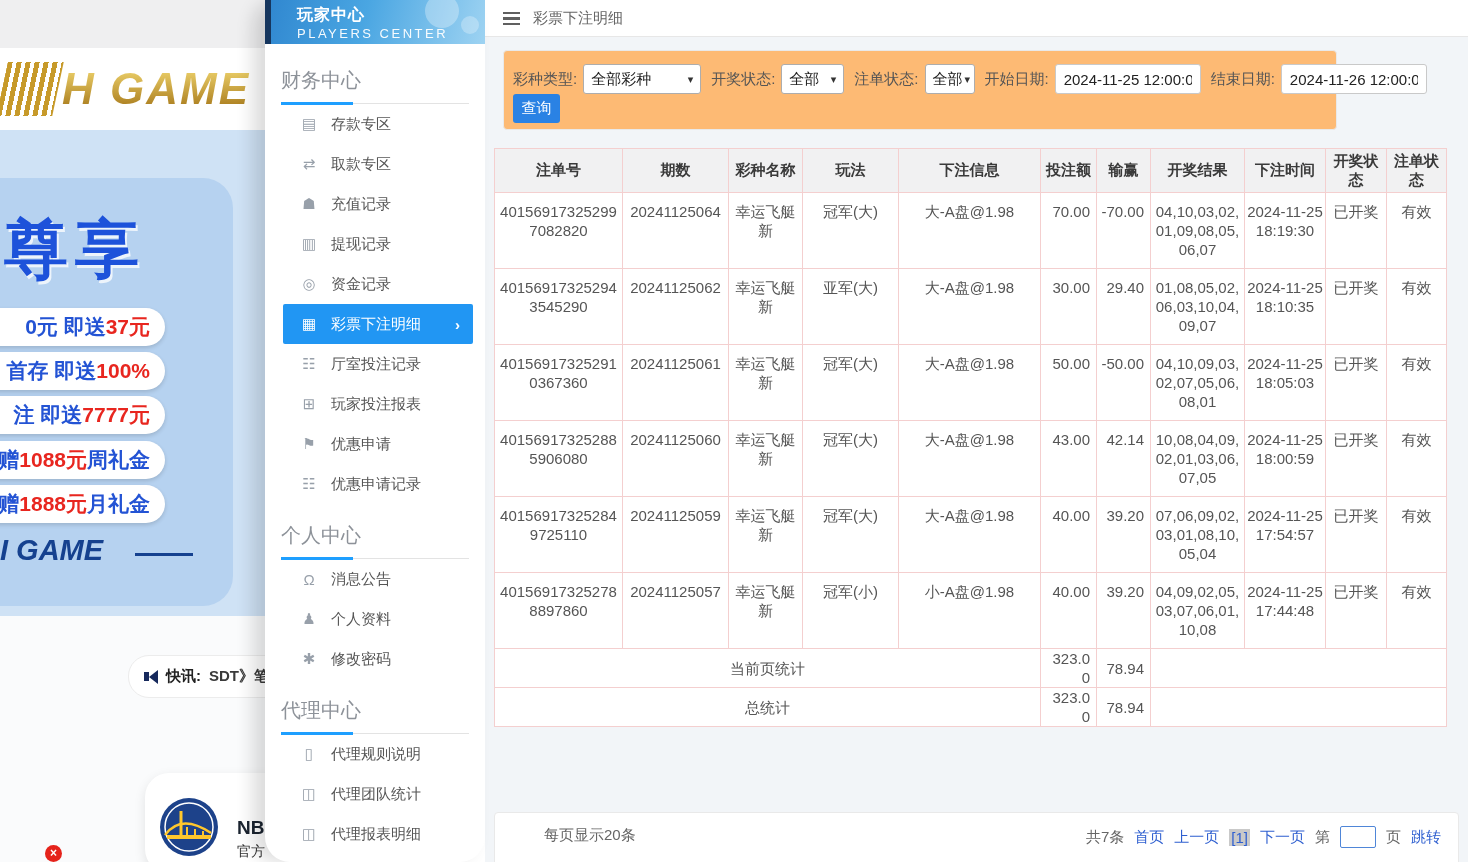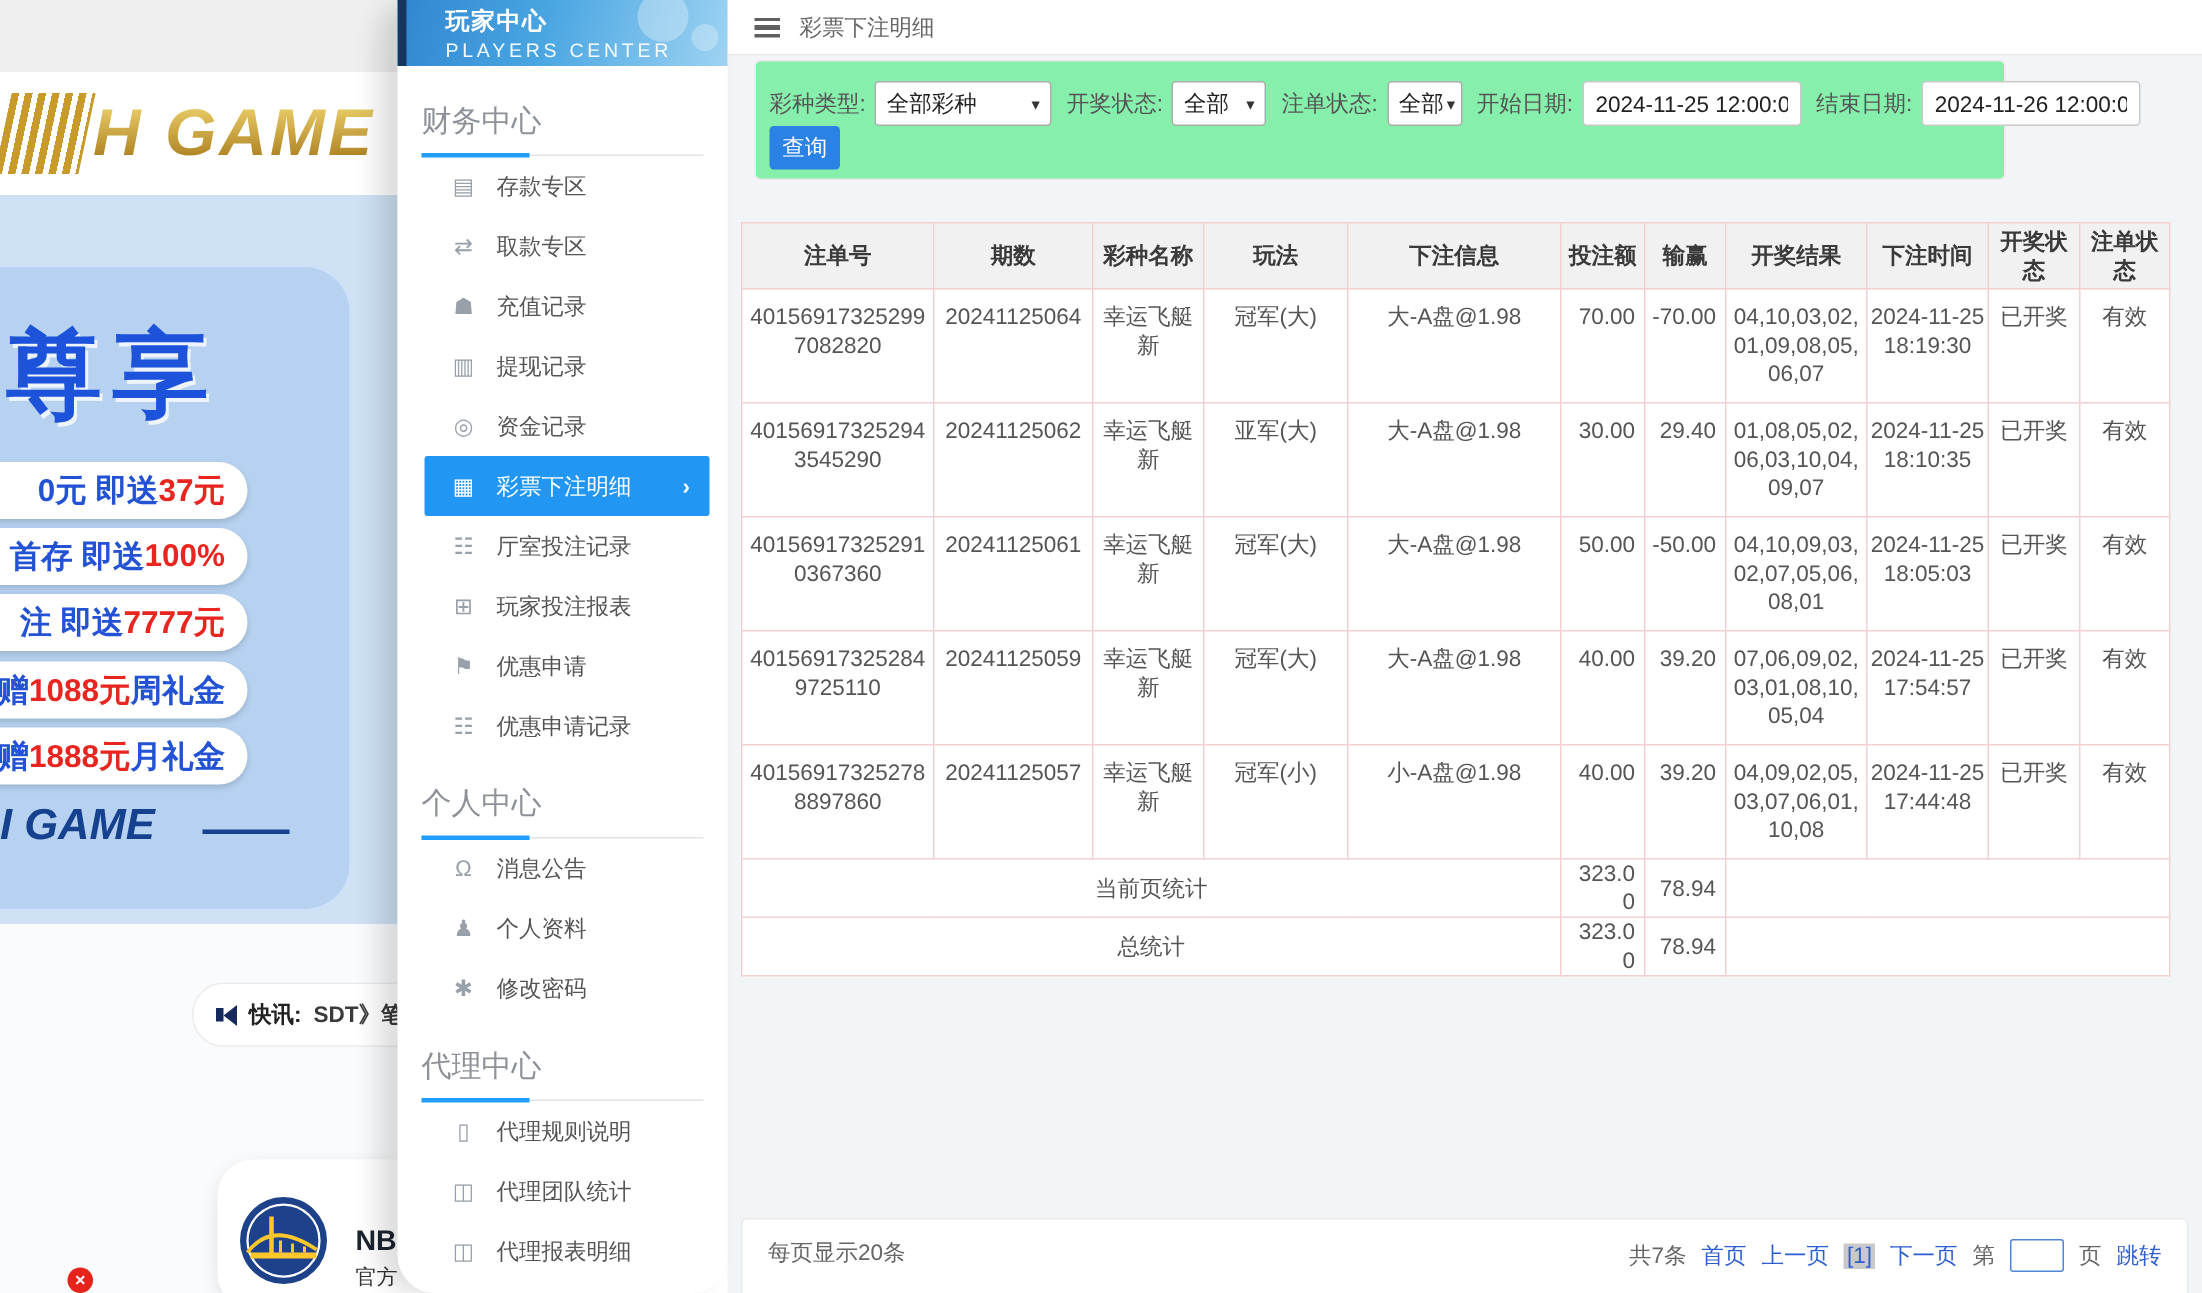--- a/index.html
+++ b/index.html
@@ -65,21 +65,21 @@
   .sb-chevron { position:absolute; right:13px; color:#fff; font-size:15px; font-weight:700; }
 
   
   .main { position:absolute; left:485px; top:0; width:983px; height:862px; background:#f2f5f8; }
   .topbar { position:absolute; left:0; top:0; width:983px; height:37px; background:#fff; border-bottom:1px solid #e7e7e7;
             display:flex; align-items:center; padding-left:18px; gap:13px; }
   .ham { width:17px; height:13px; cursor:pointer;
          background:linear-gradient(#606060 0 2px,transparent 2px 5px,#606060 5px 8px,transparent 8px 11px,#606060 11px 13px); }
   .tb-title { font-size:15px; color:#666; }
 
-  .filter-card { position:absolute; left:18px; top:40px; width:834px; height:80px; background:#86efac;
+  .filter-card { position:absolute; left:18px; top:50px; width:834px; height:80px; background:#fdba74;
                  border:1px solid #e9e9e9; border-radius:4px; }
   .f-row1 { position:absolute; left:9px; top:13px; display:flex; align-items:center; white-space:nowrap; }
   .f-label { font-size:15px; color:#555; margin:0 6px 0 10px; }
   .f-label:first-child { margin-left:0; }
   .sel { height:30px; border:1px solid #adadad; border-radius:3px; background:#fff; display:inline-flex;
          align-items:center; justify-content:space-between; padding:0 7px; font-size:15px; color:#222; cursor:pointer; }
   .sel-arrow { font-size:11px; color:#333; margin-left:5px; }
   .dinput { height:30px; width:146px; border:1px solid #c9c9c9; border-radius:3px; padding:0 8px; font-size:15px;
             color:#222; font-family:inherit; background:#fff; }
   .btn-query { position:absolute; left:9px; top:43px; width:47px; height:29px; background:#2a82e4; color:#fff;
@@ -90,21 +90,21 @@
   .bets th, .bets td { border:1px solid #f4cfcf; }
   .bets th { background:#f1f1f2; height:44px; font-size:15px; color:#3a3a3a; font-weight:700; padding:0 2px; }
   .bets td { height:76px; font-size:15px; color:#555; text-align:center; vertical-align:top;
              padding:9px 2px 0; word-break:break-all; line-height:19px; }
   .bets td.num { text-align:right; padding-right:6px; }
   .bets tr.stats td { height:38px; vertical-align:middle; padding:0 4px; }
   .bets tr.stats td.num { padding-right:6px; }
 
   .pager { position:absolute; left:9px; top:812px; width:965px; height:62px; background:#fff; border:1px solid #e9e9e9;
            border-radius:4px; display:flex; align-items:flex-start; justify-content:space-between; padding:13px 17px 0; }
-  .pg-size { font-size:15px; color:#666; }
+  .pg-size { font-size:15px; color:#666;margin-left:32px; }
   .pg-right { display:flex; gap:10px; align-items:center; font-size:15px; color:#666; white-space:nowrap; }
   .pg-link { color:#2e5fd0; cursor:pointer; }
   .pg-current { background:#c9c9c9; color:#2e5fd0; padding:0 2px; cursor:pointer; }
   .pg-input { width:36px; height:22px; border:1px solid #4f86d8; border-radius:2px; font-family:inherit; }
 </style>
 </head>
 <body>
 
 <div class="left-page">
   <div class="lp-top"></div>
@@ -347,20 +347,33 @@
             <td>冠军(大)</td>
             <td>大-A盘@1.98</td>
             <td class="num">50.00</td>
             <td class="num">-50.00</td>
             <td>04,10,09,03,02,07,05,06,08,01</td>
             <td>2024-11-25 18:05:03</td>
             <td>已开奖</td>
             <td>有效</td>
           </tr>
           <tr>
+            <td>401569173252885906080</td>
+            <td>20241125060</td>
+            <td>幸运飞艇新</td>
+            <td>冠军(大)</td>
+            <td>大-A盘@1.98</td>
+            <td class="num">43.00</td>
+            <td class="num">42.14</td>
+            <td>10,08,04,09,02,01,03,06,07,05</td>
+            <td>2024-11-25 18:00:59</td>
+            <td>已开奖</td>
+            <td>有效</td>
+          </tr>
+          <tr>
             <td>401569173252849725110</td>
             <td>20241125059</td>
             <td>幸运飞艇新</td>
             <td>冠军(大)</td>
             <td>大-A盘@1.98</td>
             <td class="num">40.00</td>
             <td class="num">39.20</td>
             <td>07,06,09,02,03,01,08,10,05,04</td>
             <td>2024-11-25 17:54:57</td>
             <td>已开奖</td>

